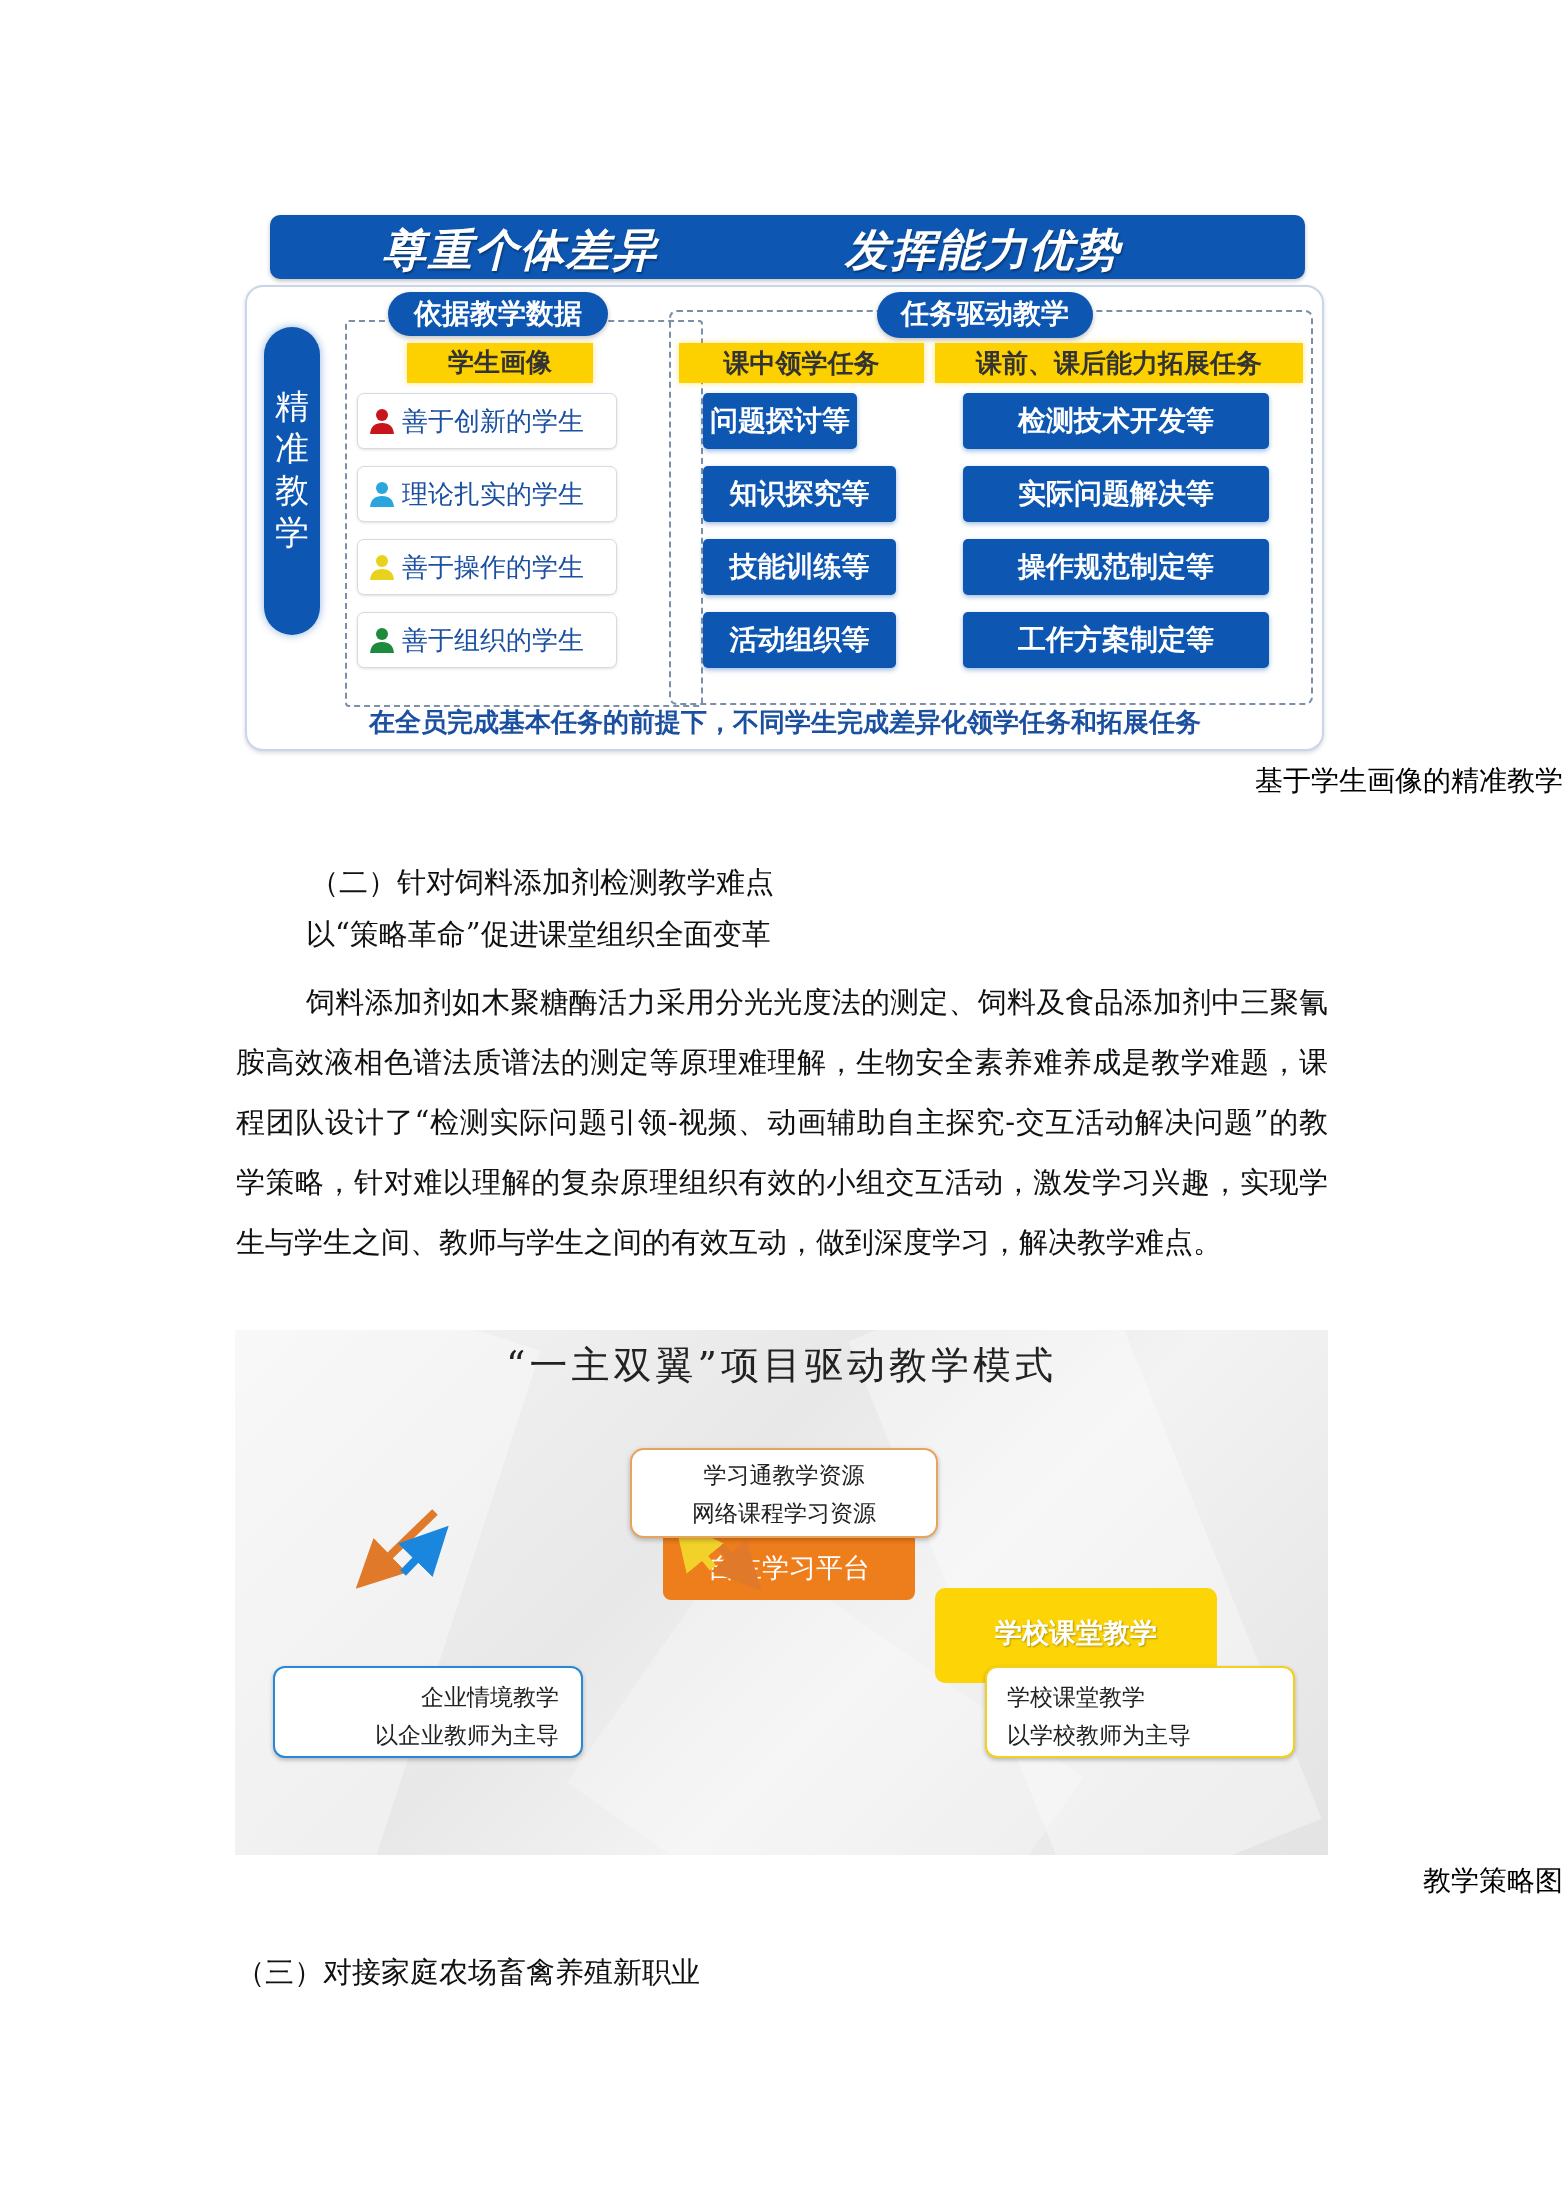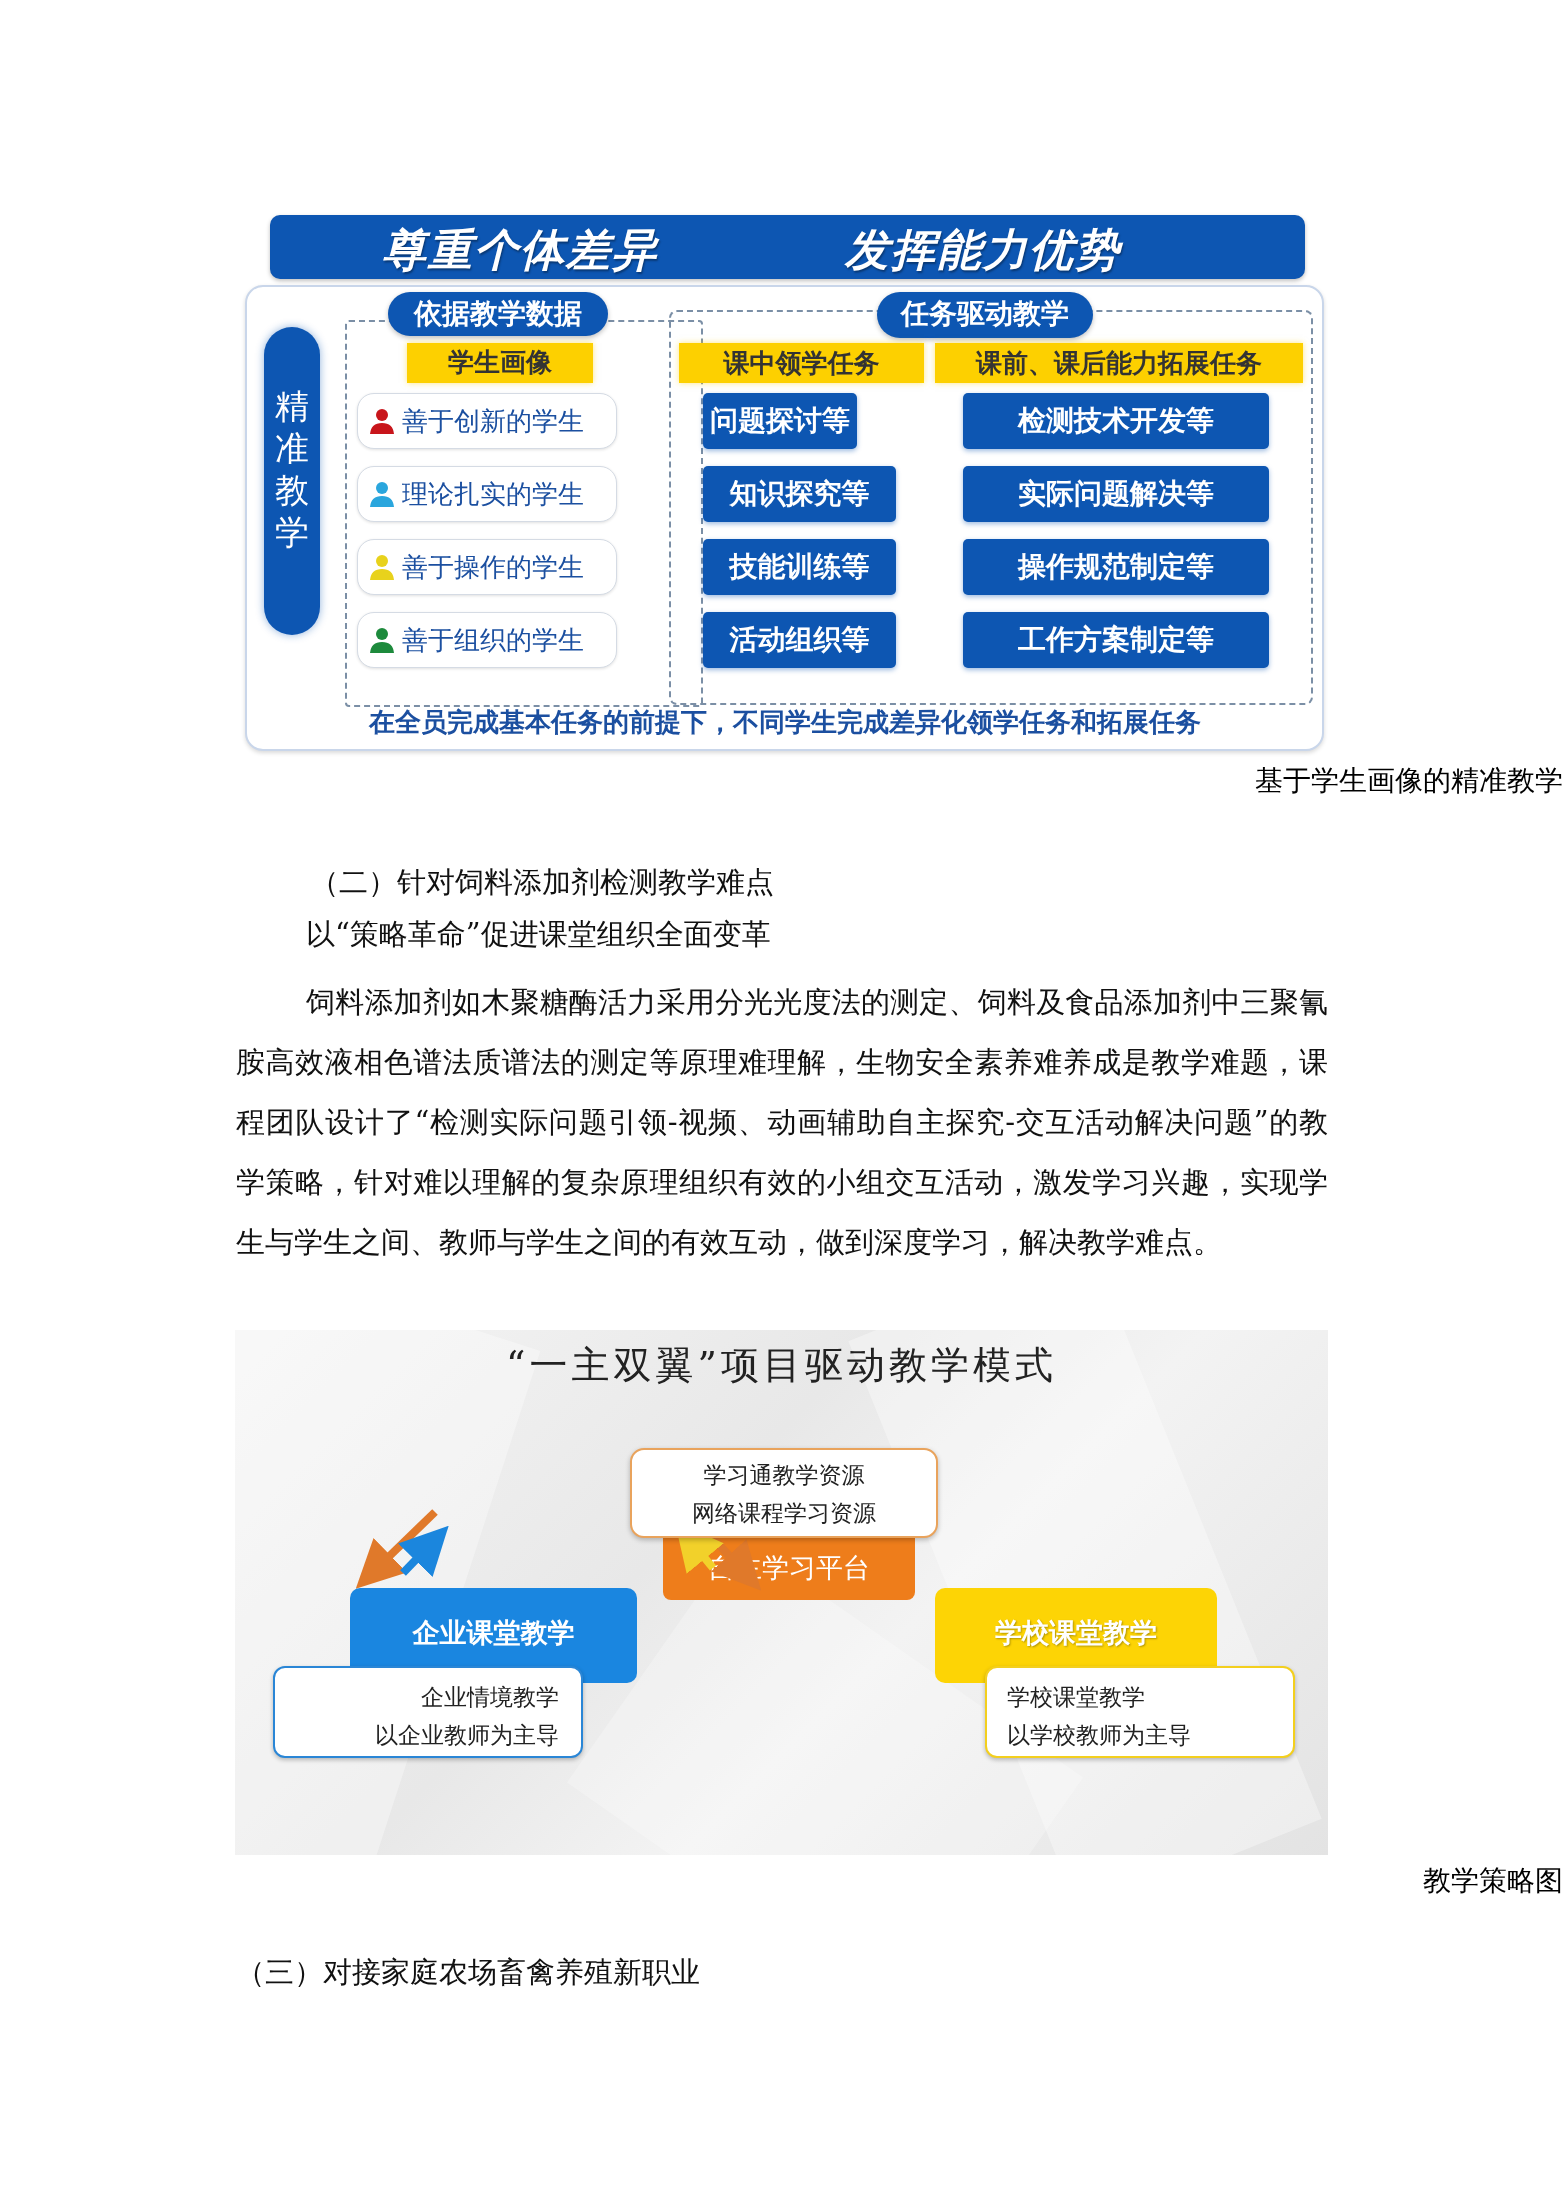--- a/index.html
+++ b/index.html
@@ -8,21 +8,21 @@
   
   #fig1{left:245px;top:215px;width:1080px;height:535px;}
   .banner{position:absolute;left:25px;top:0;width:1035px;height:64px;background:#0d56b2;border-radius:10px;box-shadow:0 2px 4px rgba(0,0,0,.25);}
   .banner span{position:absolute;top:6px;color:#fff;font-family:"DejaVu Sans","Liberation Sans",sans-serif;font-weight:bold;font-style:italic;font-size:44px;letter-spacing:2px;text-shadow:1px 2px 2px rgba(0,0,0,.35);}
   .panel{position:absolute;left:0;top:70px;width:1075px;height:462px;border:2px solid #c9d6ea;border-radius:18px;background:#fff;box-shadow:0 2px 4px rgba(0,0,0,.15);}
   .pill-vert{position:absolute;left:19px;top:112px;width:56px;height:308px;background:#0d56b2;border-radius:28px;box-shadow:0 0 8px rgba(13,86,178,.45);}
   .pill-vert span{display:block;color:#fff;font-family:"DejaVu Sans","Liberation Sans",sans-serif;font-weight:normal;font-size:34px;text-align:center;line-height:42px;margin-top:58px;}
   .dash{position:absolute;border:2px dashed #7b8fa6;border-radius:4px;}
   .hdr-pill{position:absolute;height:44px;background:#0d56b2;color:#fff;border-radius:22px;font-family:"DejaVu Sans","Liberation Sans",sans-serif;font-weight:bold;font-size:28px;text-align:center;line-height:44px;box-shadow:0 2px 5px rgba(0,0,0,.25);}
   .ybar{position:absolute;height:40px;background:#fdd000;color:#333;font-family:"DejaVu Sans","Liberation Sans",sans-serif;font-weight:bold;font-size:26px;text-align:center;line-height:40px;box-shadow:0 0 6px rgba(253,208,0,.5);}
-  .stu{position:absolute;left:112px;width:258px;height:54px;border:1px solid #d5dbe4;border-radius:17px;background:#fff;box-shadow:0 1px 3px rgba(0,0,0,.12);}
+  .stu{position:absolute;left:112px;width:258px;height:54px;border:1px solid #d5dbe4;border-radius:7px;background:#fff;box-shadow:0 1px 3px rgba(0,0,0,.12);}
   .stu .person{position:absolute;left:10px;top:13px;width:28px;height:28px;}
   .stu .lbl{position:absolute;left:44px;top:8px;font-family:"DejaVu Sans","Liberation Sans",sans-serif;font-size:26px;color:#1b4fa0;line-height:38px;white-space:nowrap;}
   .task{position:absolute;height:56px;background:#0d56b2;color:#fff;border-radius:5px;font-family:"DejaVu Sans","Liberation Sans",sans-serif;font-weight:bold;font-size:28px;text-align:center;line-height:56px;box-shadow:0 2px 5px rgba(13,86,178,.4);}
   .foot1{position:absolute;left:60px;top:490px;width:960px;text-align:center;font-family:"DejaVu Sans","Liberation Sans",sans-serif;font-weight:bold;font-size:26px;color:#1b4fa0;}
   .caption{position:absolute;font-size:28px;color:#000000;text-align:right;font-family:Liberation Serif, serif;}
   .para{position:absolute;left:236px;width:1092px;font-size:29px;line-height:60px;color:#111;text-align:justify;}
   
   #fig2{left:235px;top:1330px;width:1093px;height:525px;background:linear-gradient(135deg,#f5f5f5 0%,#e8e8e8 40%,#f3f3f3 60%,#e3e3e3 100%);overflow:hidden;}
   .facet{position:absolute;background:rgba(255,255,255,.35);}
   .f2title{position:absolute;left:0;top:10px;width:100%;text-align:center;font-family:"DejaVu Serif","Liberation Serif",serif;font-size:38px;color:#222;letter-spacing:4px;}
@@ -129,21 +129,20 @@
       <marker id="ay" markerWidth="6" markerHeight="6" refX="3" refY="3" orient="auto">
           <path d="M0,0 L6,3 L0,6 Z" fill="#f2d12a"></path>
         </marker>
     </defs>
     <line x1="200" y1="182" x2="138" y2="242" stroke="#e0792a" stroke-width="8" marker-end="url(#ao)"></line>
     <line x1="168" y1="243" x2="197" y2="213" stroke="#1b86dd" stroke-width="8" marker-end="url(#ab)"></line>
     <line x1="452" y1="180" x2="510" y2="243" stroke="#e0792a" stroke-width="8" marker-end="url(#ao)"></line>
     <line x1="478" y1="238" x2="455" y2="210" stroke="#f2d12a" stroke-width="8" marker-end="url(#ay)"></line>
   </svg>
 
-  <div class="ent">企业课堂教学</div>
   <div class="entd">
     <div>企业情境教学</div>
     <div>以企业教师为主导</div>
   </div>
 
   <div class="sch">学校课堂教学</div>
   <div class="schd">
     <div>学校课堂教学</div>
     <div>以学校教师为主导</div>
   </div>

